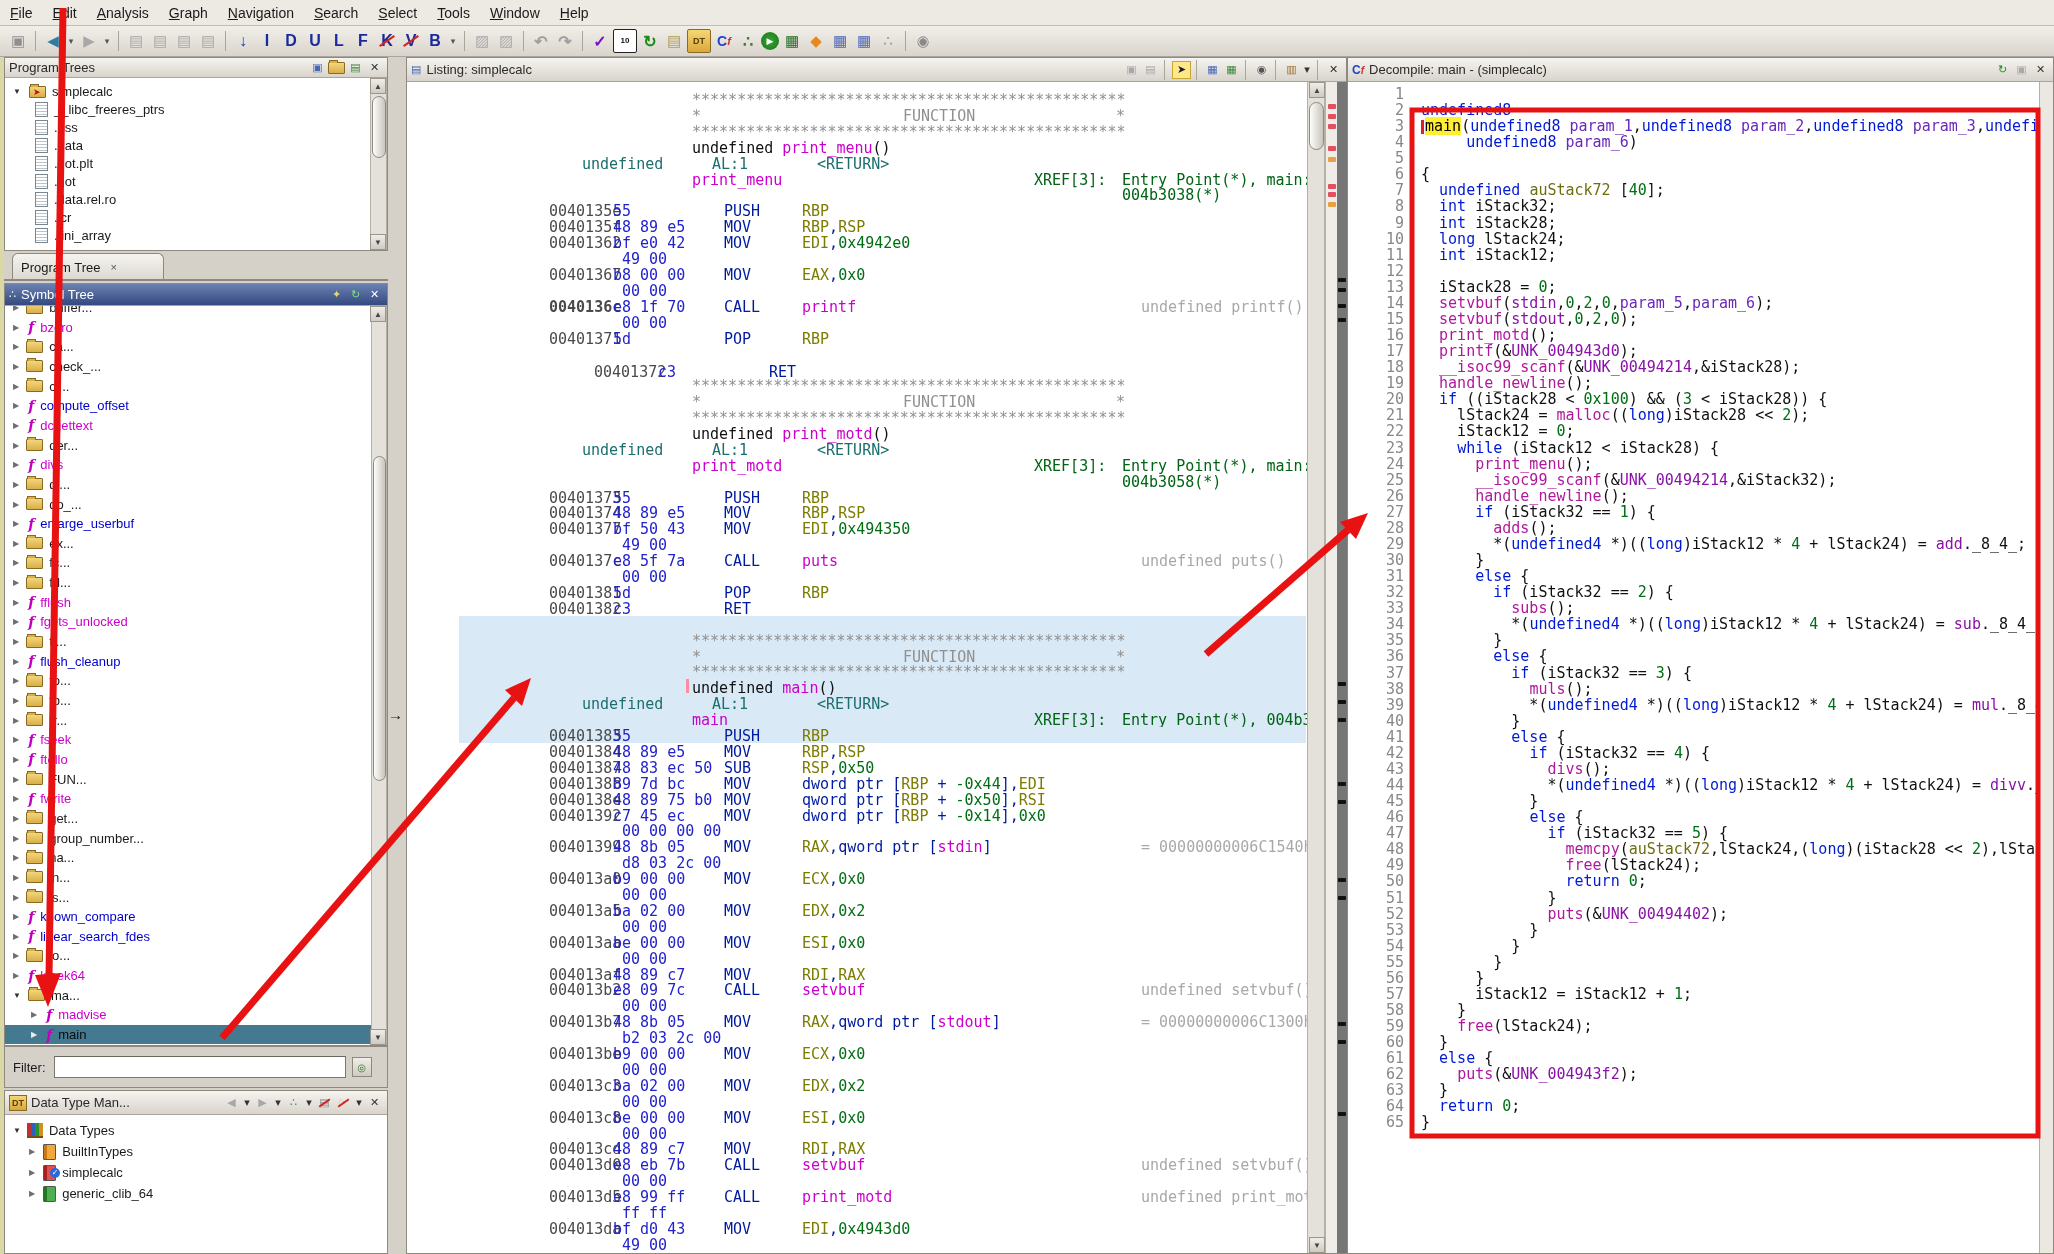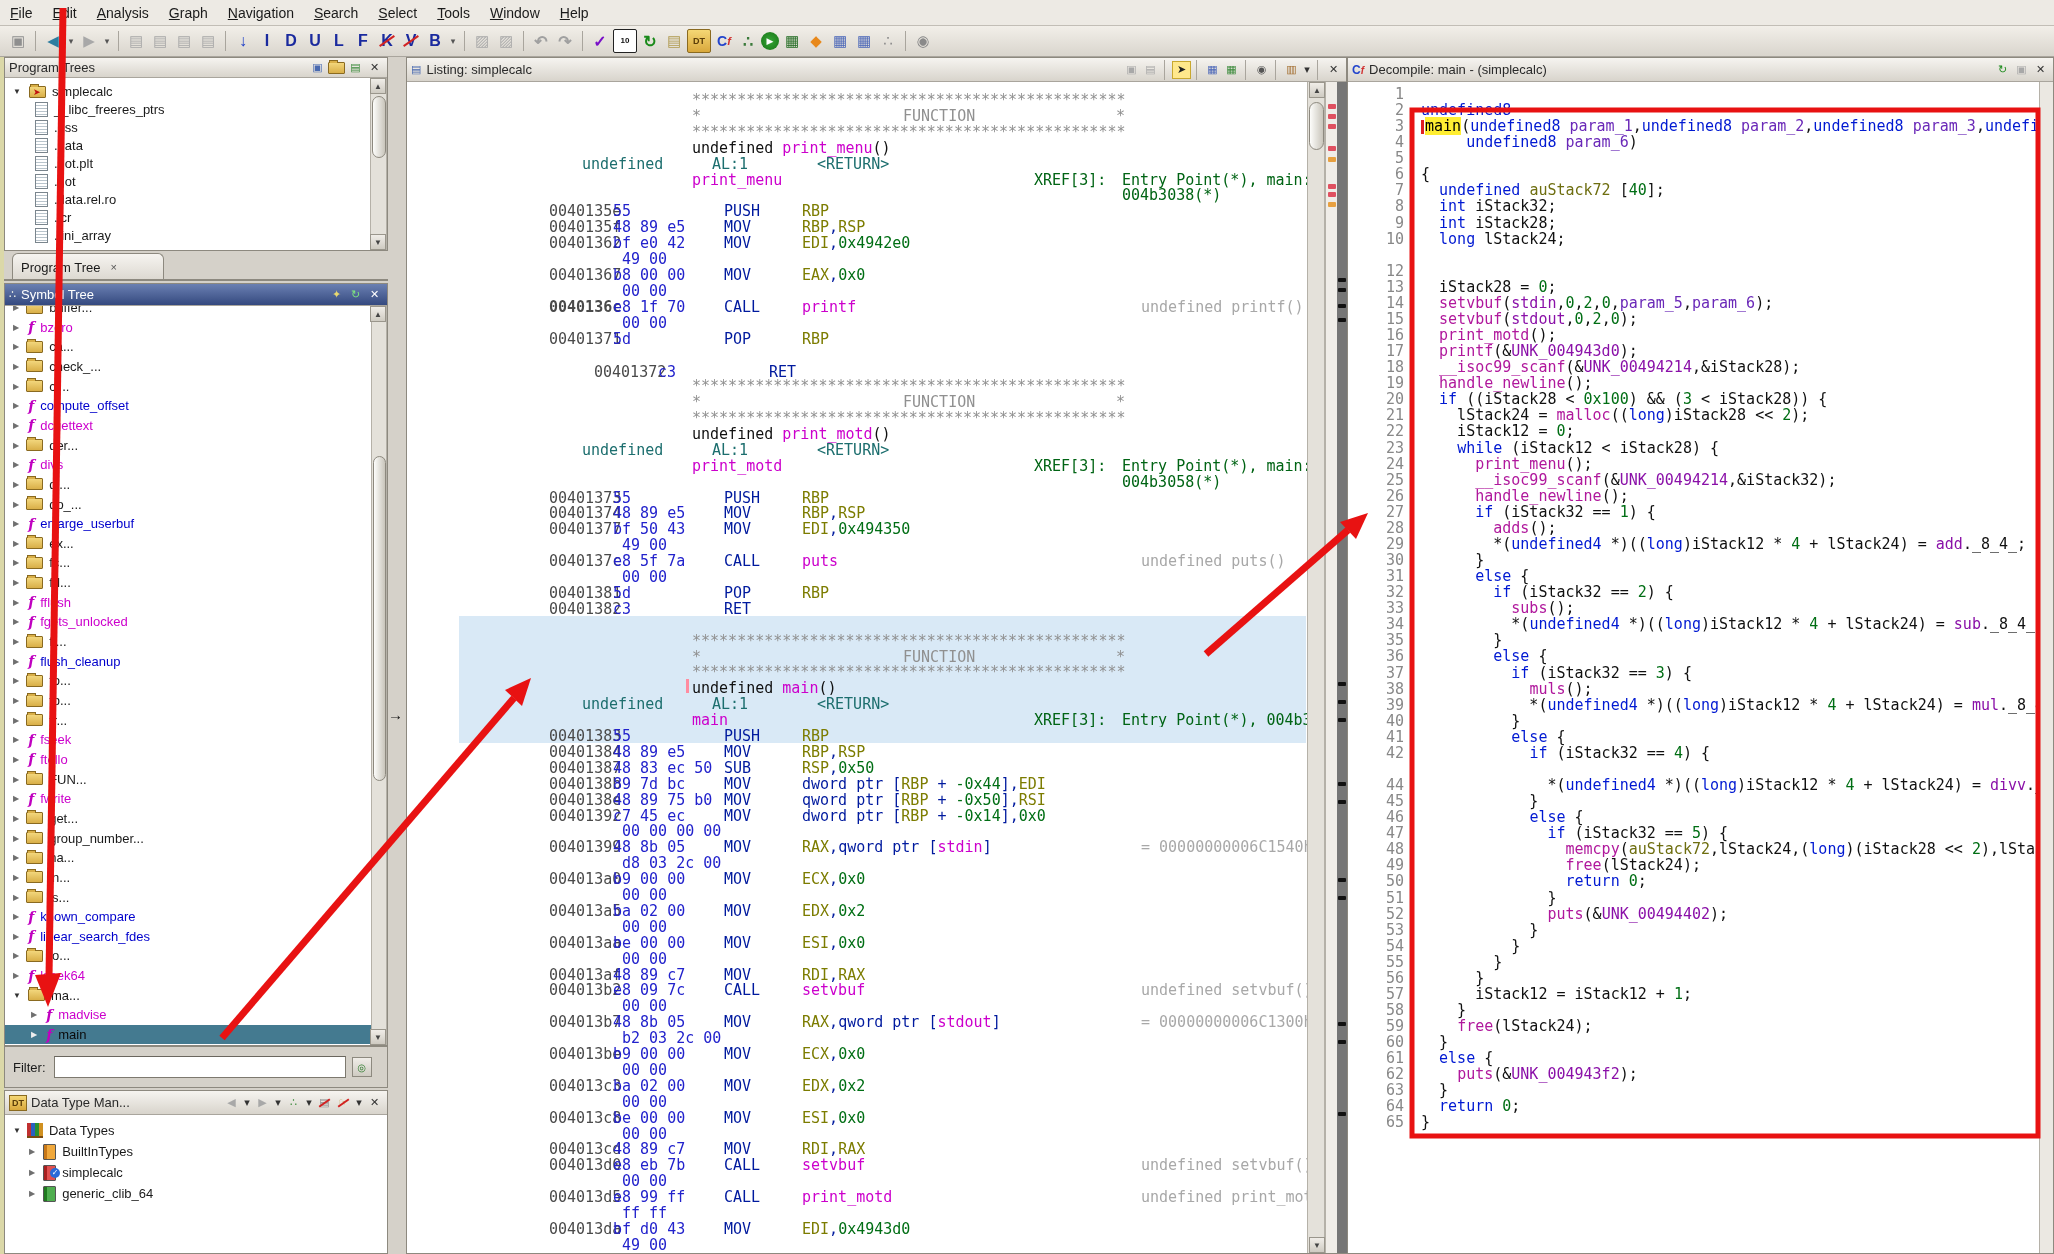--- a/index.html
+++ b/index.html
@@ -627,20 +627,21 @@
         <div class="dline" style="top: 3px;"><span class="dnum">1</span><span class="dcode"></span></div>
         <div class="dline" style="top: 19.07px;"><span class="dnum">2</span><span class="dcode"><span class="k">undefined8</span></span></div>
         <div class="dline" style="top: 35.14px;"><span class="dnum">3</span><span class="dcode"><span class="caret"></span><span class="mainhl">main</span><span><span class="t">(</span><span class="k">undefined8</span><span class="t"> </span><span class="p">param_1</span><span class="t">,</span><span class="k">undefined8</span><span class="t"> </span><span class="p">param_2</span><span class="t">,</span><span class="k">undefined8</span><span class="t"> </span><span class="p">param_3</span><span class="t">,</span><span class="k">undefined8</span></span></span></div>
         <div class="dline" style="top: 51.21px;"><span class="dnum">4</span><span class="dcode"><span class="t">     </span><span class="k">undefined8</span><span class="t"> </span><span class="p">param_6</span><span class="t">)</span></span></div>
         <div class="dline" style="top: 67.28px;"><span class="dnum">5</span><span class="dcode"></span></div>
         <div class="dline" style="top: 83.35px;"><span class="dnum">6</span><span class="dcode"><span class="t">{</span></span></div>
         <div class="dline" style="top: 99.42px;"><span class="dnum">7</span><span class="dcode"><span class="t">  </span><span class="k">undefined</span><span class="t"> </span><span class="v">auStack72</span><span class="t"> [</span><span class="n">40</span><span class="t">];</span></span></div>
         <div class="dline" style="top: 115.49px;"><span class="dnum">8</span><span class="dcode"><span class="t">  </span><span class="k">int</span><span class="t"> iStack32;</span></span></div>
         <div class="dline" style="top: 131.56px;"><span class="dnum">9</span><span class="dcode"><span class="t">  </span><span class="k">int</span><span class="t"> iStack28;</span></span></div>
         <div class="dline" style="top: 147.63px;"><span class="dnum">10</span><span class="dcode"><span class="t">  </span><span class="k">long</span><span class="t"> lStack24;</span></span></div>
+        <div class="dline" style="top: 163.7px;"><span class="dnum">11</span><span class="dcode"><span class="t">  </span><span class="k">int</span><span class="t"> iStack12;</span></span></div>
         <div class="dline" style="top: 179.77px;"><span class="dnum">12</span><span class="dcode"></span></div>
         <div class="dline" style="top: 195.84px;"><span class="dnum">13</span><span class="dcode"><span class="t">  iStack28 = </span><span class="n">0</span><span class="t">;</span></span></div>
         <div class="dline" style="top: 211.91px;"><span class="dnum">14</span><span class="dcode"><span class="t">  </span><span class="f">setvbuf</span><span class="t">(</span><span class="g">stdin</span><span class="t">,</span><span class="n">0</span><span class="t">,</span><span class="n">2</span><span class="t">,</span><span class="n">0</span><span class="t">,</span><span class="p">param_5</span><span class="t">,</span><span class="p">param_6</span><span class="t">);</span></span></div>
         <div class="dline" style="top: 227.98px;"><span class="dnum">15</span><span class="dcode"><span class="t">  </span><span class="f">setvbuf</span><span class="t">(</span><span class="g">stdout</span><span class="t">,</span><span class="n">0</span><span class="t">,</span><span class="n">2</span><span class="t">,</span><span class="n">0</span><span class="t">);</span></span></div>
         <div class="dline" style="top: 244.05px;"><span class="dnum">16</span><span class="dcode"><span class="t">  </span><span class="f">print_motd</span><span class="t">();</span></span></div>
         <div class="dline" style="top: 260.12px;"><span class="dnum">17</span><span class="dcode"><span class="t">  </span><span class="f">printf</span><span class="t">(&amp;</span><span class="g">UNK_004943d0</span><span class="t">);</span></span></div>
         <div class="dline" style="top: 276.19px;"><span class="dnum">18</span><span class="dcode"><span class="t">  </span><span class="f">__isoc99_scanf</span><span class="t">(&amp;</span><span class="g">UNK_00494214</span><span class="t">,&amp;iStack28);</span></span></div>
         <div class="dline" style="top: 292.26px;"><span class="dnum">19</span><span class="dcode"><span class="t">  </span><span class="f">handle_newline</span><span class="t">();</span></span></div>
         <div class="dline" style="top: 308.33px;"><span class="dnum">20</span><span class="dcode"><span class="t">  </span><span class="k">if</span><span class="t"> ((iStack28 &lt; </span><span class="n">0x100</span><span class="t">) &amp;&amp; (</span><span class="n">3</span><span class="t"> &lt; iStack28)) {</span></span></div>
         <div class="dline" style="top: 324.4px;"><span class="dnum">21</span><span class="dcode"><span class="t">    lStack24 = </span><span class="f">malloc</span><span class="t">((</span><span class="k">long</span><span class="t">)iStack28 &lt;&lt; </span><span class="n">2</span><span class="t">);</span></span></div>
@@ -658,20 +659,21 @@
         <div class="dline" style="top: 517.24px;"><span class="dnum">33</span><span class="dcode"><span class="t">          </span><span class="f">subs</span><span class="t">();</span></span></div>
         <div class="dline" style="top: 533.31px;"><span class="dnum">34</span><span class="dcode"><span class="t">          *(</span><span class="k">undefined4</span><span class="t"> *)((</span><span class="k">long</span><span class="t">)iStack12 * </span><span class="n">4</span><span class="t"> + lStack24) = </span><span class="g">sub</span><span class="t">._8_4_;</span></span></div>
         <div class="dline" style="top: 549.38px;"><span class="dnum">35</span><span class="dcode"><span class="t">        }</span></span></div>
         <div class="dline" style="top: 565.45px;"><span class="dnum">36</span><span class="dcode"><span class="t">        </span><span class="k">else</span><span class="t"> {</span></span></div>
         <div class="dline" style="top: 581.52px;"><span class="dnum">37</span><span class="dcode"><span class="t">          </span><span class="k">if</span><span class="t"> (iStack32 == </span><span class="n">3</span><span class="t">) {</span></span></div>
         <div class="dline" style="top: 597.59px;"><span class="dnum">38</span><span class="dcode"><span class="t">            </span><span class="f">muls</span><span class="t">();</span></span></div>
         <div class="dline" style="top: 613.66px;"><span class="dnum">39</span><span class="dcode"><span class="t">            *(</span><span class="k">undefined4</span><span class="t"> *)((</span><span class="k">long</span><span class="t">)iStack12 * </span><span class="n">4</span><span class="t"> + lStack24) = </span><span class="g">mul</span><span class="t">._8_4_;</span></span></div>
         <div class="dline" style="top: 629.73px;"><span class="dnum">40</span><span class="dcode"><span class="t">          }</span></span></div>
         <div class="dline" style="top: 645.8px;"><span class="dnum">41</span><span class="dcode"><span class="t">          </span><span class="k">else</span><span class="t"> {</span></span></div>
         <div class="dline" style="top: 661.87px;"><span class="dnum">42</span><span class="dcode"><span class="t">            </span><span class="k">if</span><span class="t"> (iStack32 == </span><span class="n">4</span><span class="t">) {</span></span></div>
+        <div class="dline" style="top: 677.94px;"><span class="dnum">43</span><span class="dcode"><span class="t">              </span><span class="f">divs</span><span class="t">();</span></span></div>
         <div class="dline" style="top: 694.01px;"><span class="dnum">44</span><span class="dcode"><span class="t">              *(</span><span class="k">undefined4</span><span class="t"> *)((</span><span class="k">long</span><span class="t">)iStack12 * </span><span class="n">4</span><span class="t"> + lStack24) = </span><span class="g">divv</span><span class="t">._8_4_;</span></span></div>
         <div class="dline" style="top: 710.08px;"><span class="dnum">45</span><span class="dcode"><span class="t">            }</span></span></div>
         <div class="dline" style="top: 726.15px;"><span class="dnum">46</span><span class="dcode"><span class="t">            </span><span class="k">else</span><span class="t"> {</span></span></div>
         <div class="dline" style="top: 742.22px;"><span class="dnum">47</span><span class="dcode"><span class="t">              </span><span class="k">if</span><span class="t"> (iStack32 == </span><span class="n">5</span><span class="t">) {</span></span></div>
         <div class="dline" style="top: 758.29px;"><span class="dnum">48</span><span class="dcode"><span class="t">                </span><span class="f">memcpy</span><span class="t">(</span><span class="v">auStack72</span><span class="t">,lStack24,(</span><span class="k">long</span><span class="t">)(iStack28 &lt;&lt; </span><span class="n">2</span><span class="t">),lStack24);</span></span></div>
         <div class="dline" style="top: 774.36px;"><span class="dnum">49</span><span class="dcode"><span class="t">                </span><span class="f">free</span><span class="t">(lStack24);</span></span></div>
         <div class="dline" style="top: 790.43px;"><span class="dnum">50</span><span class="dcode"><span class="t">                </span><span class="k">return</span><span class="t"> </span><span class="n">0</span><span class="t">;</span></span></div>
         <div class="dline" style="top: 806.5px;"><span class="dnum">51</span><span class="dcode"><span class="t">              }</span></span></div>
         <div class="dline" style="top: 822.57px;"><span class="dnum">52</span><span class="dcode"><span class="t">              </span><span class="f">puts</span><span class="t">(&amp;</span><span class="g">UNK_00494402</span><span class="t">);</span></span></div>
         <div class="dline" style="top: 838.64px;"><span class="dnum">53</span><span class="dcode"><span class="t">            }</span></span></div>

